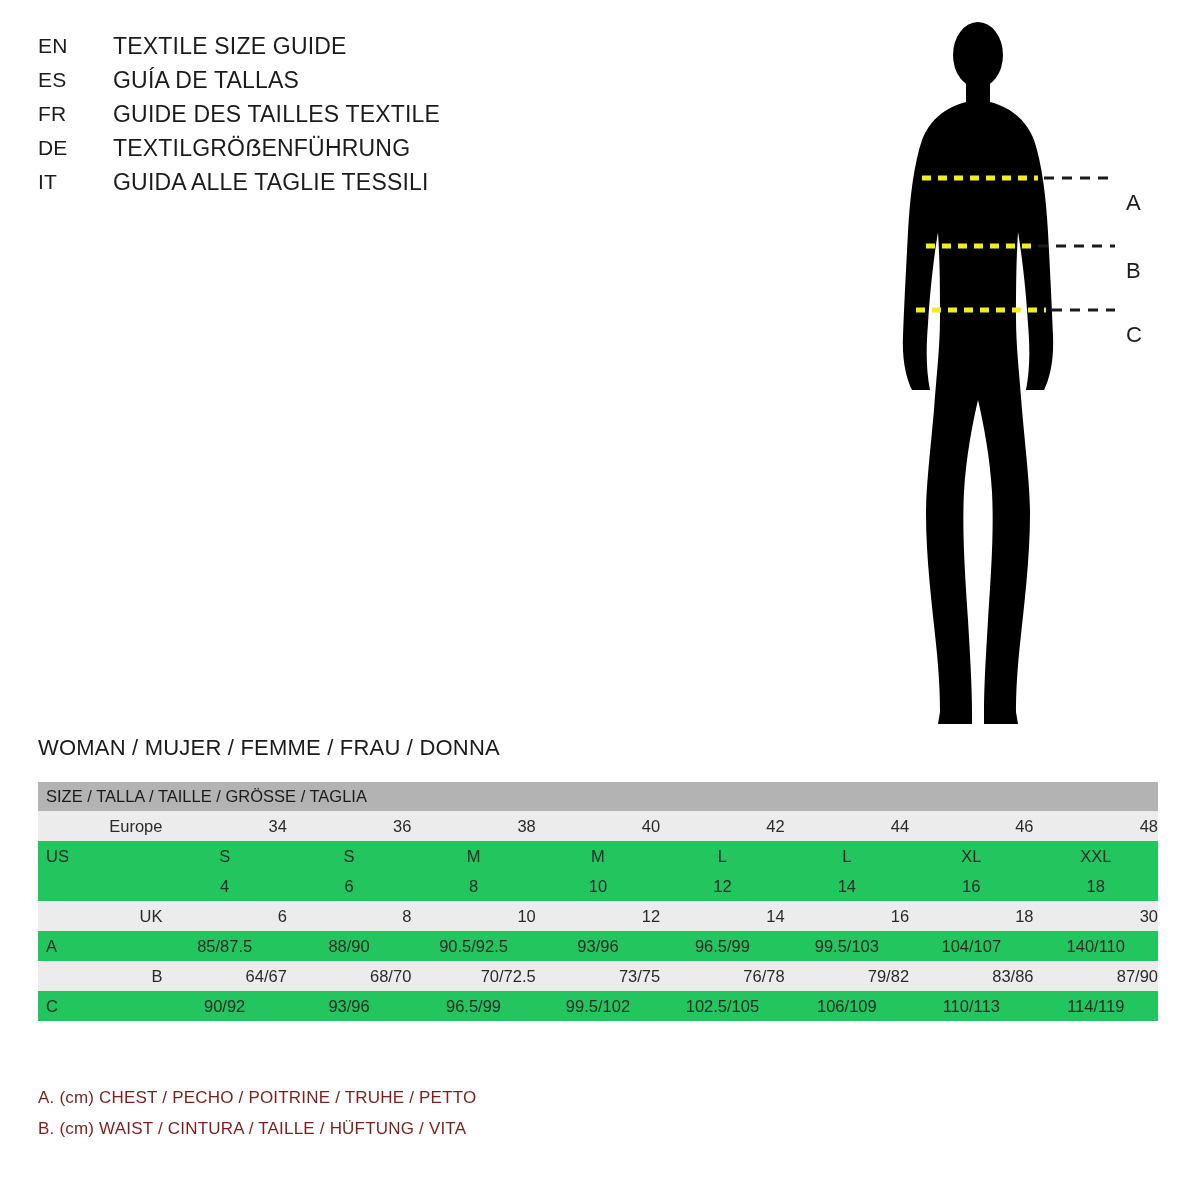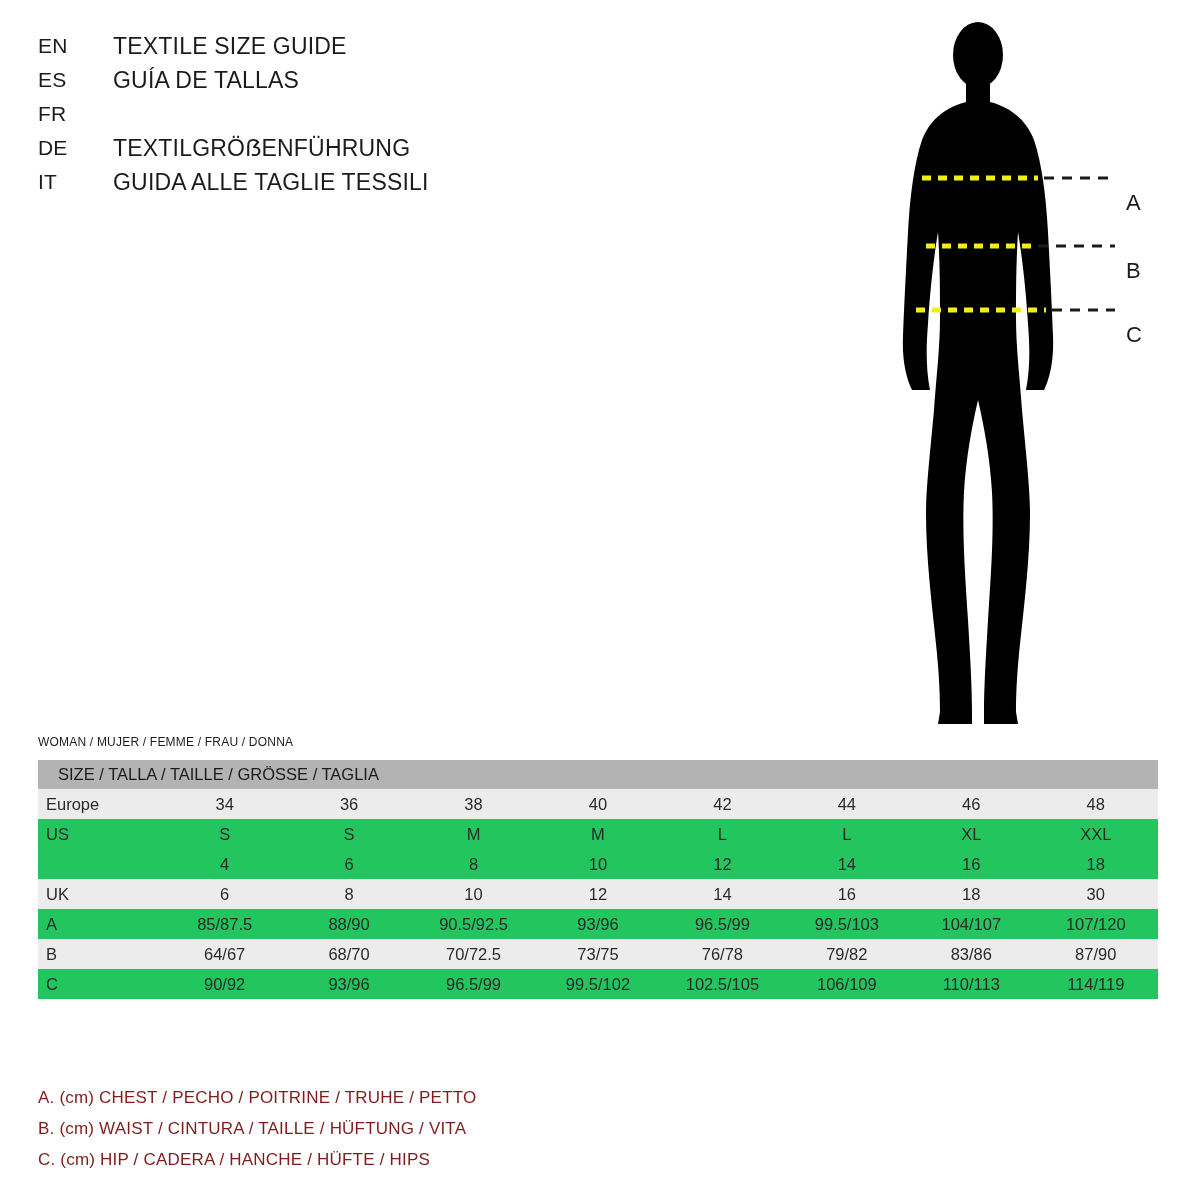--- a/index.html
+++ b/index.html
@@ -62,23 +62,23 @@
   }
 
   
   #table-section {
     position: absolute;
     top: 735px;
     left: 38px;
     width: 1120px;
   }
   #gender-heading {
-    font-size: 12px;
-    color: #1b1b1b;
-    margin-bottom: 11px;
+    font-size: 22px;
+    color: #1b1b1b;
+    margin-bottom: 21px;
     letter-spacing: 0.2px;
   }
   table {
     border-collapse: collapse;
     width: 1120px;
     table-layout: fixed;
   }
   table td {
     font-size: 16.5px;
     color: #2a2a2a;
@@ -90,24 +90,24 @@
   td.label-cell {
     text-align: left;
     padding-left: 8px;
     width: 182px;
   }
   tr.head-row td {
     background: #b3b3b3;
     font-size: 16.5px;
     color: #1b1b1b;
     text-align: left;
-    padding-left: 20px;
+    padding-left: 8px;
     height: 29px;
   }
-  tr.row-alt td { background: #ececec; }
+  tr.row-alt td { background: #ececec; text-align: right; }
   tr.row-plain td { background: #22c55e; }
 
   
   #footnotes {
     position: absolute;
     top: 1088px;
     left: 38px;
     width: 900px;
   }
   .footnote {
@@ -124,20 +124,21 @@
   <div class="title-row">
     <div class="title-lang">EN</div>
     <div class="title-text">TEXTILE SIZE GUIDE</div>
   </div>
   <div class="title-row">
     <div class="title-lang">ES</div>
     <div class="title-text">GUÍA DE TALLAS</div>
   </div>
   <div class="title-row">
     <div class="title-lang">FR</div>
+    <div class="title-text">GUIDE DES TAILLES TEXTILE</div>
   </div>
   <div class="title-row">
     <div class="title-lang">DE</div>
     <div class="title-text">TEXTILGRÖẞENFÜHRUNG</div>
   </div>
   <div class="title-row">
     <div class="title-lang">IT</div>
     <div class="title-text">GUIDA ALLE TAGLIE TESSILI</div>
   </div>
 </div>
@@ -257,21 +258,21 @@
 
       <tr class="row-plain">
         <td class="label-cell">A</td>
         <td>85/87.5</td>
         <td>88/90</td>
         <td>90.5/92.5</td>
         <td>93/96</td>
         <td>96.5/99</td>
         <td>99.5/103</td>
         <td>104/107</td>
-        <td>107/120</td>
+        <td>140/110</td>
       </tr>
 
       <tr class="row-alt">
         <td class="label-cell">B</td>
         <td>64/67</td>
         <td>68/70</td>
         <td>70/72.5</td>
         <td>73/75</td>
         <td>76/78</td>
         <td>79/82</td>
@@ -290,14 +291,13 @@
         <td>110/113</td>
         <td>114/119</td>
       </tr>
     </tbody>
   </table>
 </div>
 
 <div id="footnotes">
   <div class="footnote">A. (cm) CHEST / PECHO / POITRINE / TRUHE / PETTO</div>
   <div class="footnote">B. (cm) WAIST / CINTURA / TAILLE / HÜFTUNG / VITA</div>
-  <div class="footnote">C. (cm) HIP / CADERA / HANCHE / HÜFTE / HIPS</div>
 </div>
 
 </body></html>

